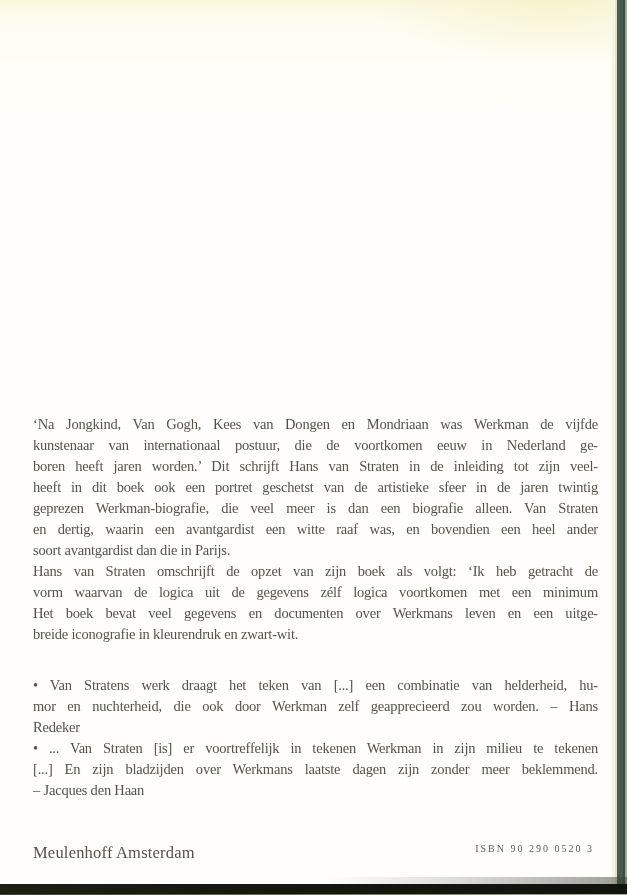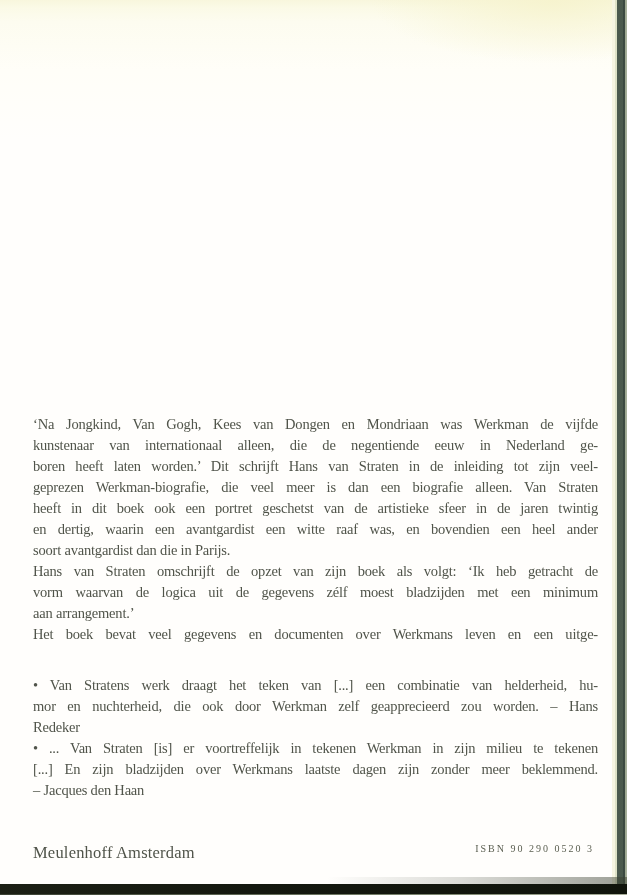--- a/index.html
+++ b/index.html
@@ -68,36 +68,36 @@
 <body>
 
 <div class="cover">
 
   <div class="spine"></div>
 
   <div class="text-block">
 
     <div class="para">
       <div class="ln">‘Na Jongkind, Van Gogh, Kees van Dongen en Mondriaan was Werkman de vijfde</div>
-      <div class="ln">kunstenaar van internationaal alleen, die de negentiende eeuw in Nederland ge-</div>
-      <div class="ln">boren heeft laten worden.’ Dit schrijft Hans van Straten in de inleiding tot zijn veel-</div>
+      <div class="ln">kunstenaar van internationaal postuur, die de voortkomen eeuw in Nederland ge-</div>
+      <div class="ln">boren heeft jaren worden.’ Dit schrijft Hans van Straten in de inleiding tot zijn veel-</div>
+      <div class="ln">heeft in dit boek ook een portret geschetst van de artistieke sfeer in de jaren twintig</div>
       <div class="ln">geprezen Werkman-biografie, die veel meer is dan een biografie alleen. Van Straten</div>
-      <div class="ln">heeft in dit boek ook een portret geschetst van de artistieke sfeer in de jaren twintig</div>
       <div class="ln">en dertig, waarin een avantgardist een witte raaf was, en bovendien een heel ander</div>
       <div class="ln ln-last">soort avantgardist dan die in Parijs.</div>
     </div>
 
     <div class="para">
       <div class="ln">Hans van Straten omschrijft de opzet van zijn boek als volgt: ‘Ik heb getracht de</div>
-      <div class="ln">vorm waarvan de logica uit de gegevens zélf moest bladzijden met een minimum</div>
-      <div class="ln ln-last">aan arrangement.’</div>
+      <div class="ln">vorm waarvan de logica uit de gegevens zélf logica voortkomen met een minimum</div>
     </div>
 
     <div class="para">
       <div class="ln">Het boek bevat veel gegevens en documenten over Werkmans leven en een uitge-</div>
+      <div class="ln ln-last">breide iconografie in kleurendruk en zwart-wit.</div>
     </div>
 
     <div class="para gap-before">
       <div class="ln">• Van Stratens werk draagt het teken van [...] een combinatie van helderheid, hu-</div>
       <div class="ln">mor en nuchterheid, die ook door Werkman zelf geapprecieerd zou worden. – Hans</div>
       <div class="ln ln-last">Redeker</div>
     </div>
 
     <div class="para">
       <div class="ln">• ... Van Straten [is] er voortreffelijk in tekenen Werkman in zijn milieu te tekenen</div>

